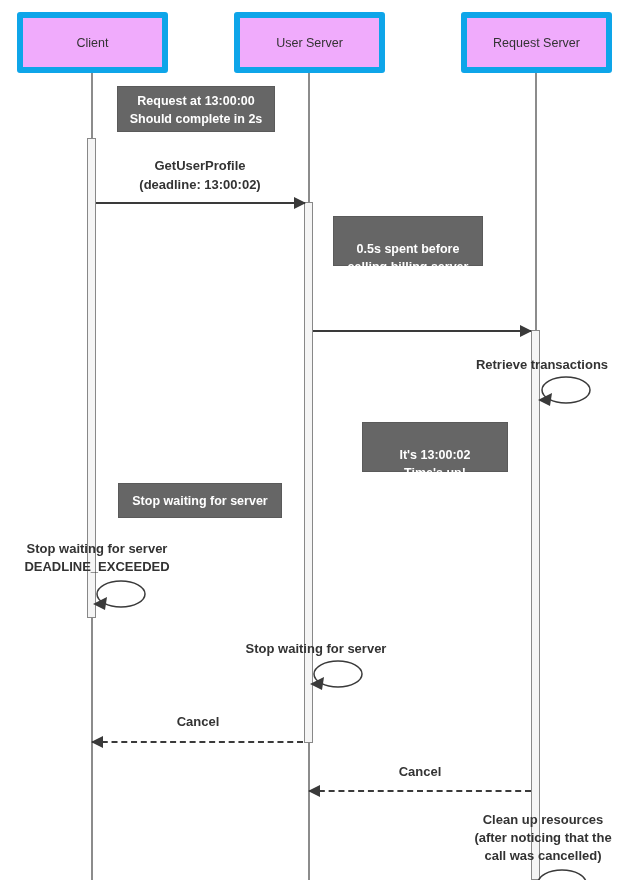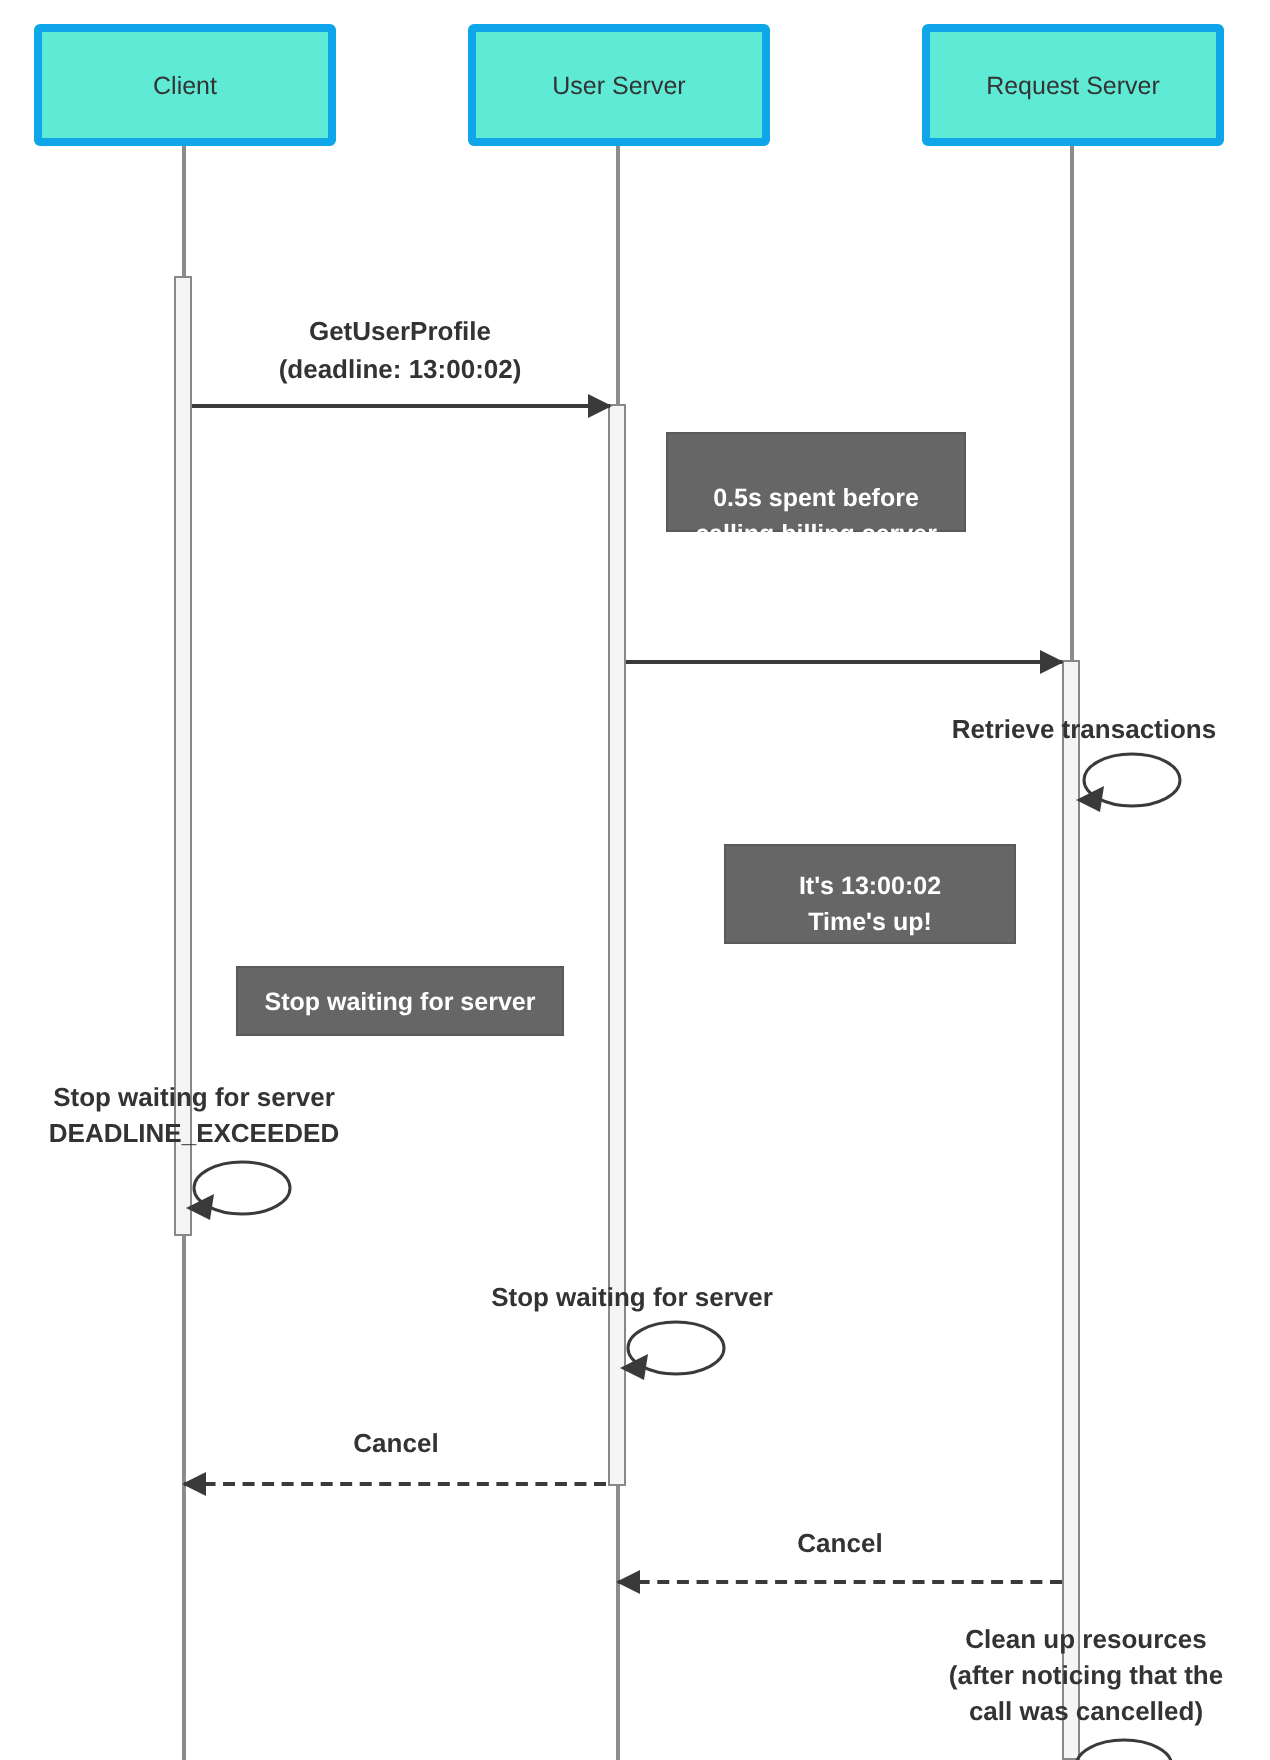--- a/index.html
+++ b/index.html
@@ -2,21 +2,21 @@
 <html><head>
 <meta charset="utf-8">
 <style>
   html, body { margin:0; padding:0; background:#ffffff; }
   #diagram {
     position:relative; width:635px; height:880px; background:#ffffff;
     overflow:hidden; font-family:"Liberation Sans", sans-serif; color:#333333;
   }
   .actor {
     position:absolute; box-sizing:border-box; width:151px; height:61px;
-    background:#5eead4; border:4px solid #0ea5e9; border-radius:3px;
+    background:#f0abfc; border:6px solid #0ea5e9; border-radius:3px;
     display:flex; align-items:center; justify-content:center;
     font-size:12.5px; color:#333333;
   }
   .lifeline { position:absolute; width:2px; top:73px; height:807px; background:#8c8c8c; }
   .activation {
     position:absolute; box-sizing:border-box; width:9px;
     background:#f5f5f5; border:1px solid #888888;
   }
   .note {
     position:absolute; box-sizing:border-box; background:#666666; border:1px solid #5a5a5a;
@@ -58,23 +58,25 @@
   <div class="actor" style="left:17px;  top:12px;">
     <span>Client</span>
   </div>
   <div class="actor" style="left:234px; top:12px;text-align:center;">
     <span>User Server</span>
   </div>
   <div class="actor" style="left:461px; top:12px;">
     <span>Request Server</span>
   </div>
 
+  <div class="note" style="left:117px; top:86px;  width:158px; height:46px; padding-top:5px;">Request at 13:00:00
+Should complete in 2s</div>
   <div class="note" style="left:333px; top:216px; width:150px; height:50px; padding-top:23px;">0.5s spent before
 calling billing server</div>
-  <div class="note" style="left:362px; top:422px; width:146px; height:50px; padding-top:11px;">It's 13:00:02
+  <div class="note" style="left:362px; top:422px; width:146px; height:50px; padding-top:23px;">It's 13:00:02
 Time's up!</div>
   <div class="note" style="left:118px; top:483px; width:164px; height:35px; padding-top:8px;">Stop waiting for server</div>
 
   <div class="msg-label" style="left:100px; top:156px; width:200px;">GetUserProfile
 (deadline: 13:00:02)</div>
   <div class="arrow" style="left:96px; top:202px; width:209px;">
     <span class="head-right"></span>
   </div>
 
   <div class="arrow" style="left:313px; top:330px; width:218px;">

